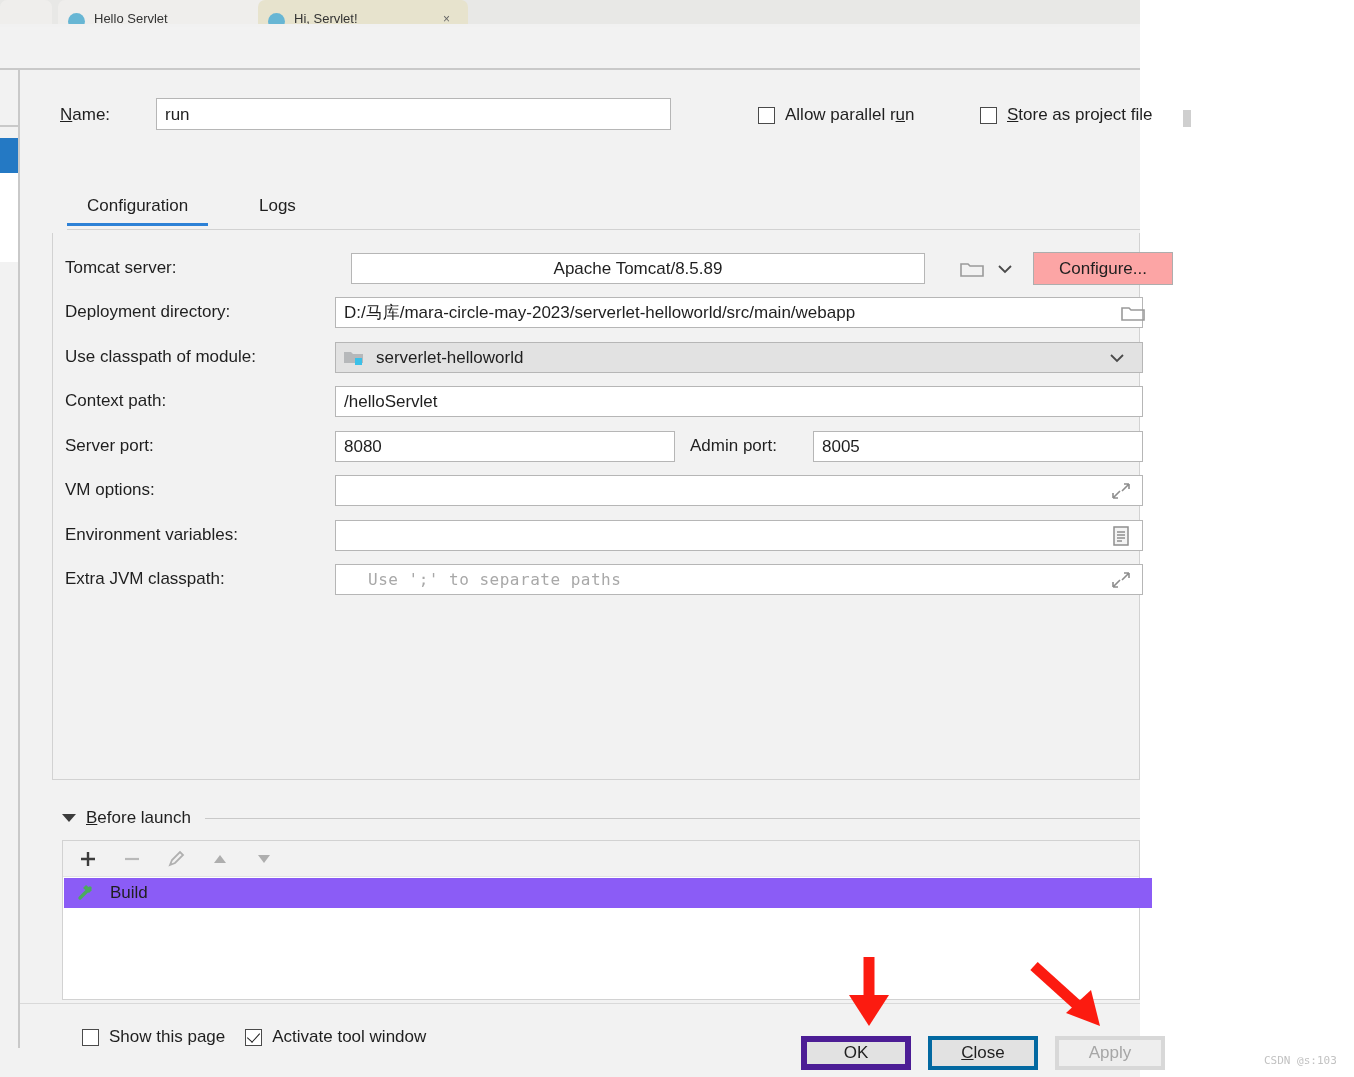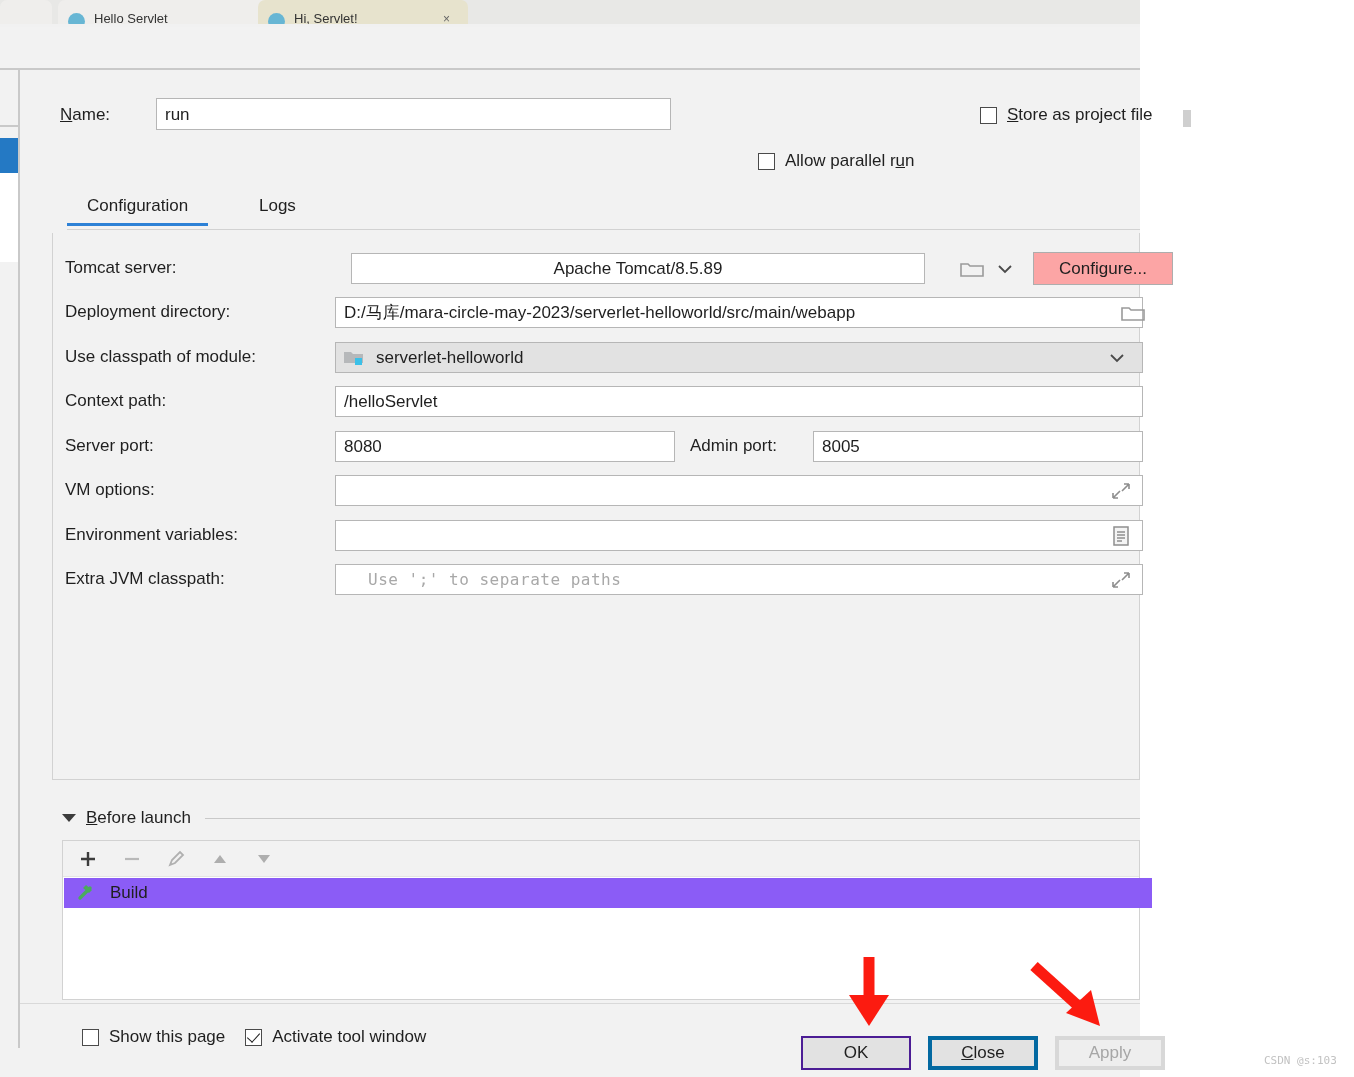--- a/index.html
+++ b/index.html
@@ -94,21 +94,21 @@
   .tb-ico { width:22px; height:22px; position:relative; }
   .bl-item { position:absolute; left:1px; top:37px; width:1076px; height:30px; background:#8b5cf6; display:flex; align-items:center; padding-left:12px; }
   .bl-item-label { font-size:17px; color:#1f1f1f; margin-left:12px; }
 
   .bottom-cbx { position:absolute; left:62px; top:957px; display:flex; align-items:center; gap:12px; }
 
   .sep { position:absolute; left:20px; top:1003px; width:1120px; height:1px; background:#d9d9d9; }
   .btnbar { position:absolute; top:1036px; height:34px; }
   .bigbtn { position:absolute; top:0; height:34px; background:#e2e2e2; border:4px solid #0369a1;
             box-sizing:border-box; font-size:17px; color:#1f1f1f; display:flex; align-items:center; justify-content:center; }
-  .bigbtn.primary { border:2px solid #4c1d95; }
+  .bigbtn.primary { border:6px solid #4c1d95; }
   .bigbtn.disabled { color:#a6a6a6; background:#eeeeee; border-color:#d8d8d8; }
   .bigbtn u { text-decoration:underline; }
 
   .watermark { position:absolute; left:1264px; top:1054px; font-family:"DejaVu Sans Mono", monospace; font-size:11px; color:#c2c2c2; white-space:nowrap; }
 
   .arrows { position:absolute; left:0; top:0; width:1354px; height:1077px; pointer-events:none; }
 </style>
 </head>
 <body>
 
@@ -136,21 +136,21 @@
   <div class="ide-left-sel"></div>
   <div class="ide-left-rule"></div>
 
   <div class="dialog">
 
     <div class="row-name">
       <div class="lbl name-label"><u>N</u>ame:</div>
       <div class="name-input">run</div>
     </div>
 
-    <div class="cbx-row" style="left:738px;margin-top:46px;">
+    <div class="cbx-row" style="left:738px;">
       <div class="cbx"></div>
       <div class="cbx-label">Allow parallel r<u>u</u>n</div>
     </div>
     <div class="cbx-row" style="left:960px;">
       <div class="cbx"></div>
       <div class="cbx-label"><u>S</u>tore as project file</div>
     </div>
     <div style="position:absolute;left:1163px;top:40px;width:8px;height:17px;background:#cfcfcf;"></div>
 
     <div class="tabs">

